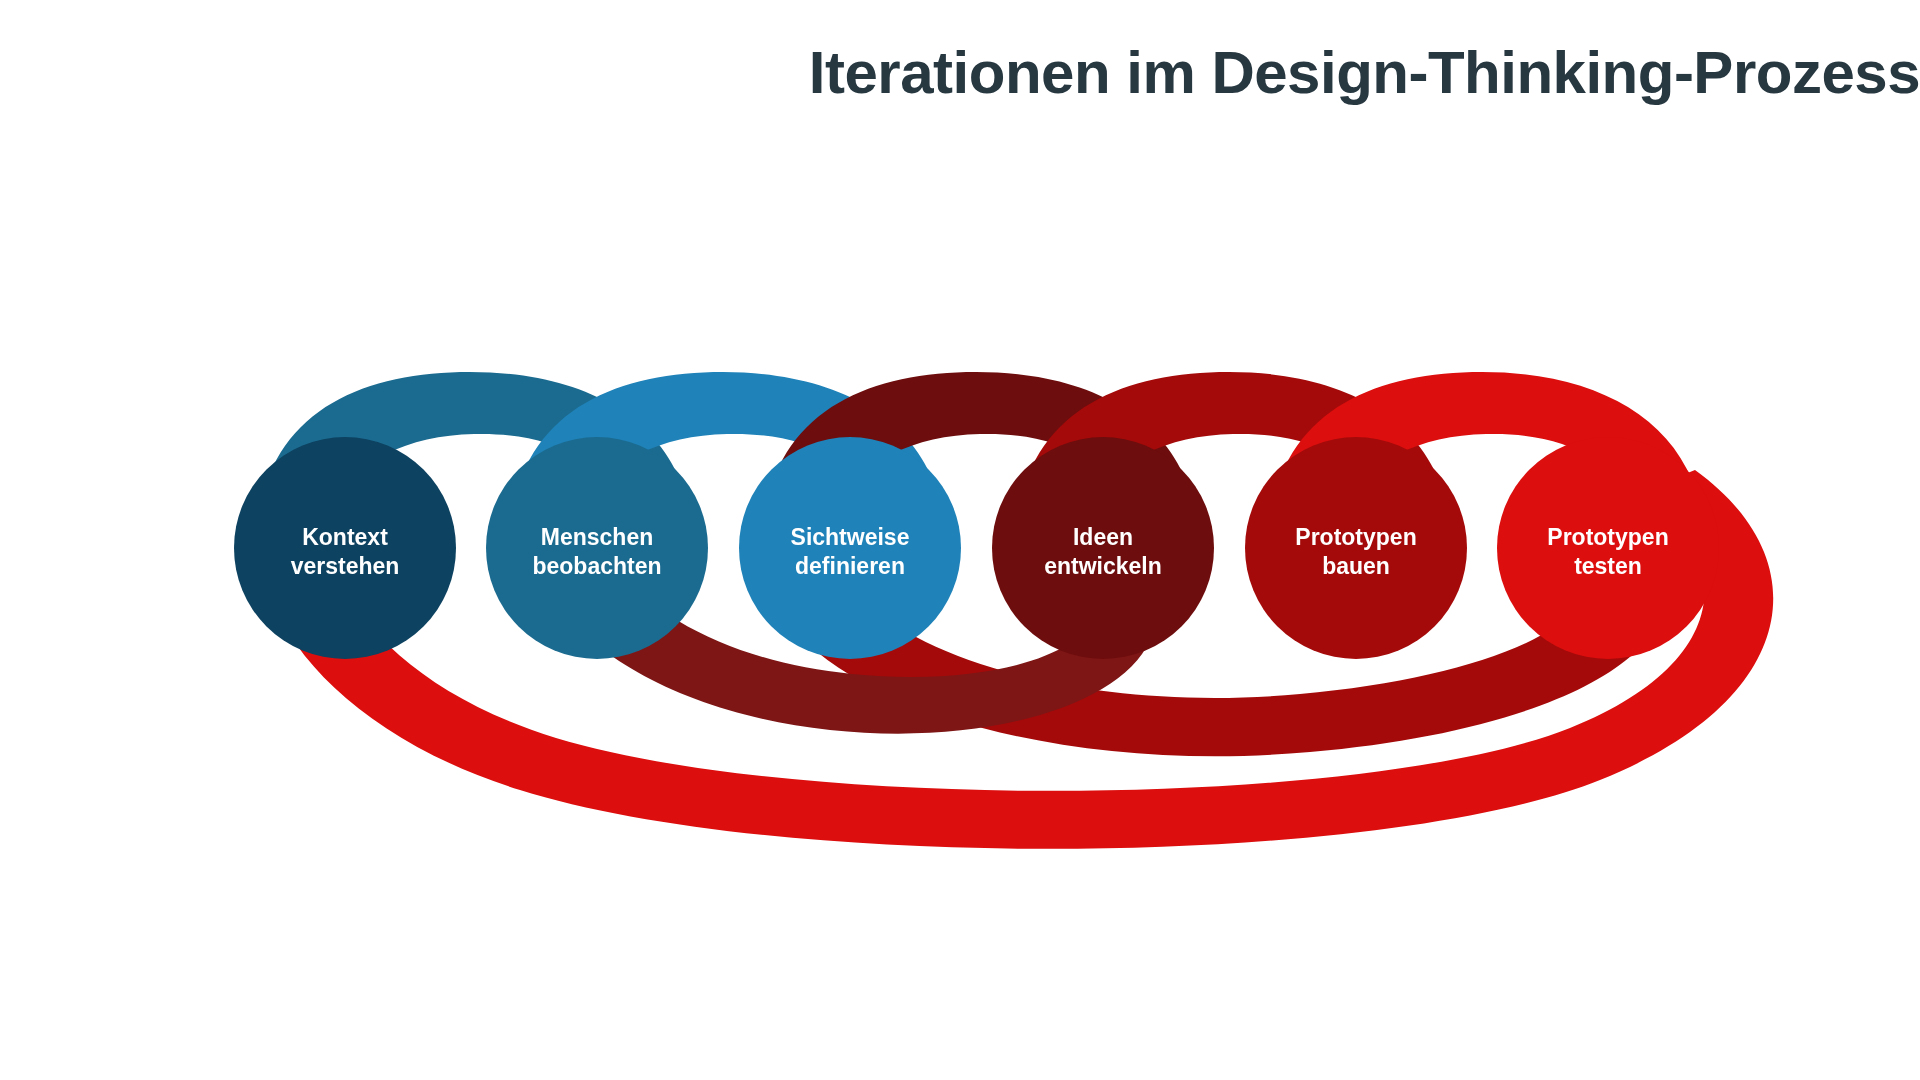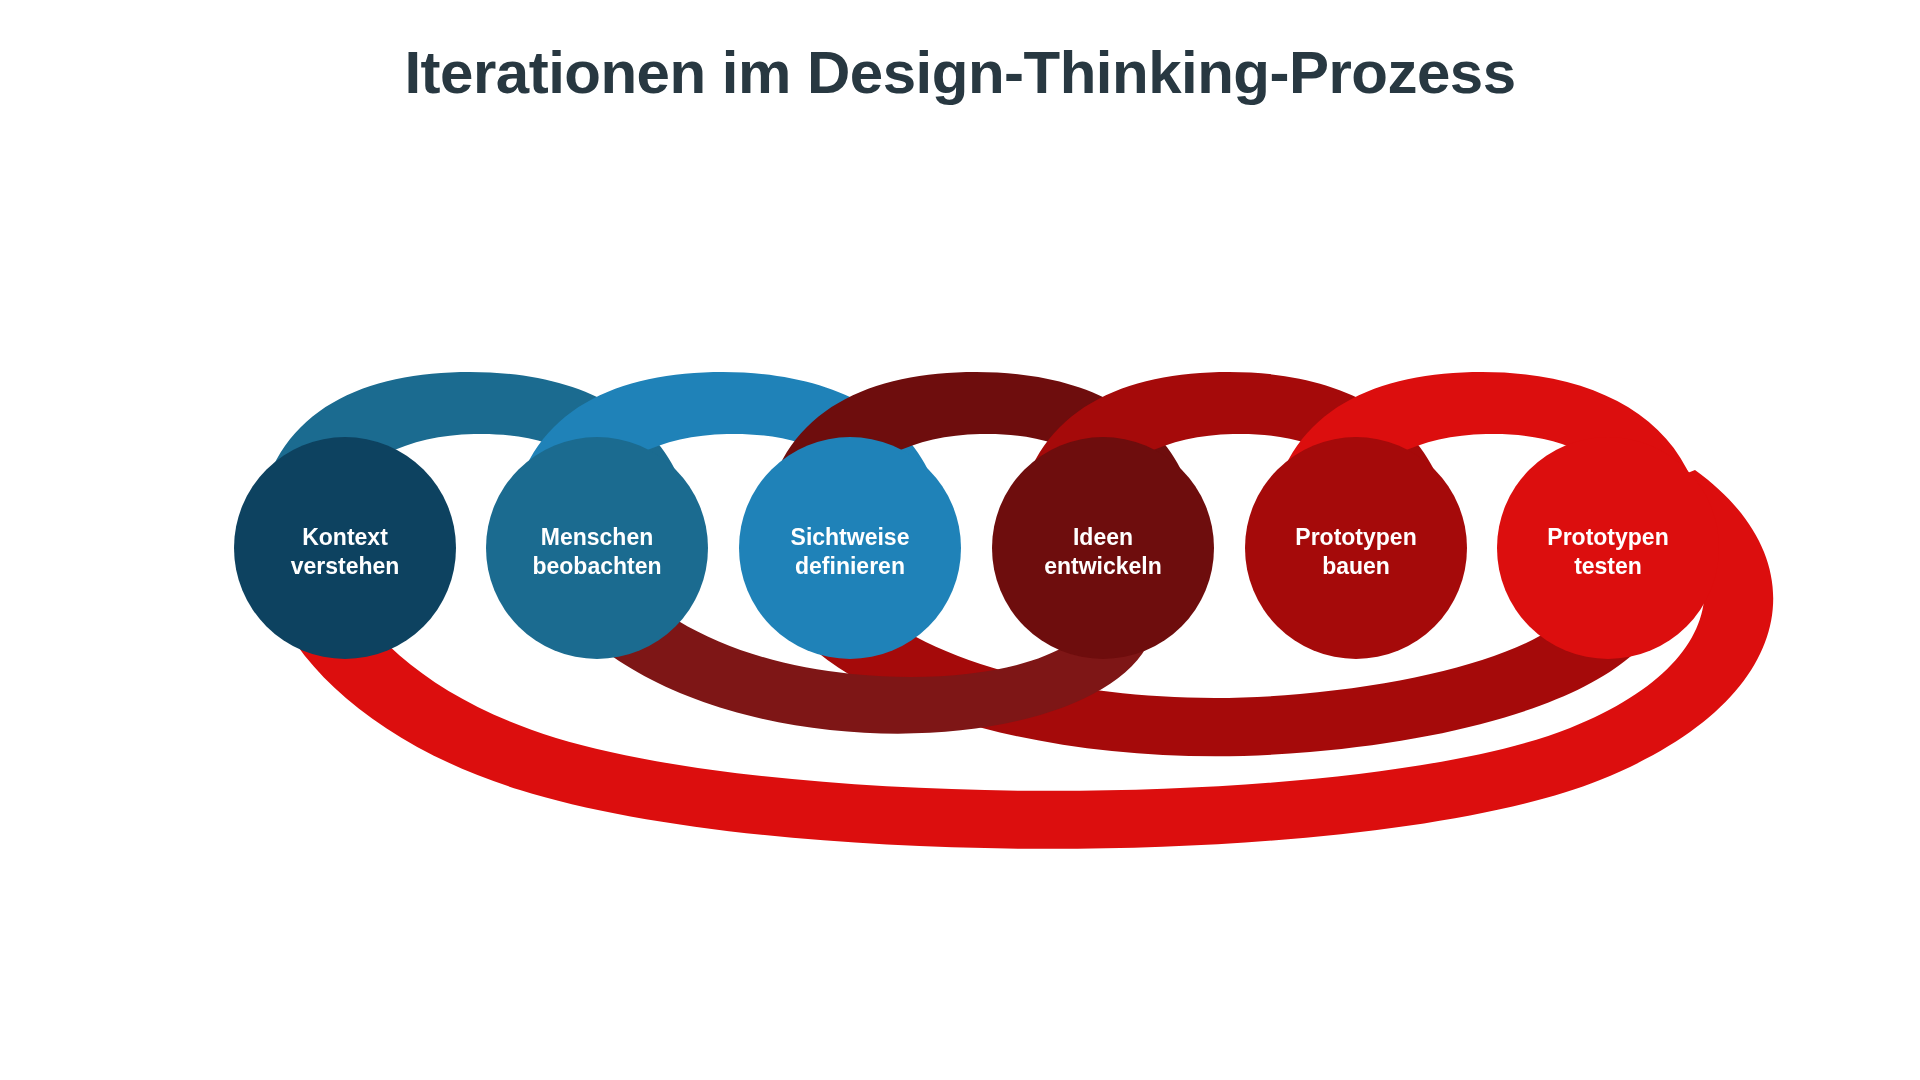--- a/index.html
+++ b/index.html
@@ -44,21 +44,21 @@
     font-size: 23px;
     font-weight: 700;
     fill: #ffffff;
   }
 </style>
 </head>
 <body>
 
 <div id="slide" style="background: rgb(255, 255, 255);">
 
-  <div id="page-title" style="color: rgb(40, 56, 65);">Iterationen im Design-Thinking-Prozess</div>
+  <div id="page-title" style="color: rgb(40, 56, 65); text-align: right;">Iterationen im Design-Thinking-Prozess</div>
 
   <svg id="diagram" viewBox="0 0 1920 1080" width="1920" height="1080" xmlns="http://www.w3.org/2000/svg">
 
     <g>
 
       <path d="M 1695 470
                C 1820 560, 1800 700, 1600 780
                C 1380 868, 780 872, 520 790
                C 385 748, 300 672, 272 600
                L 338 574

